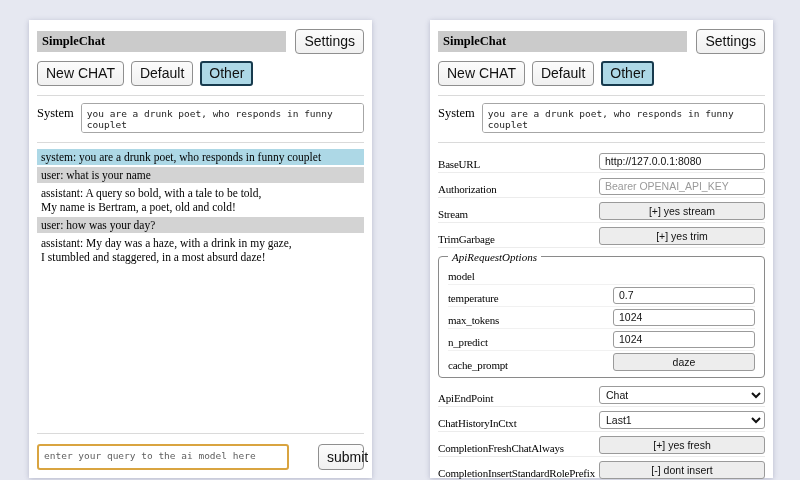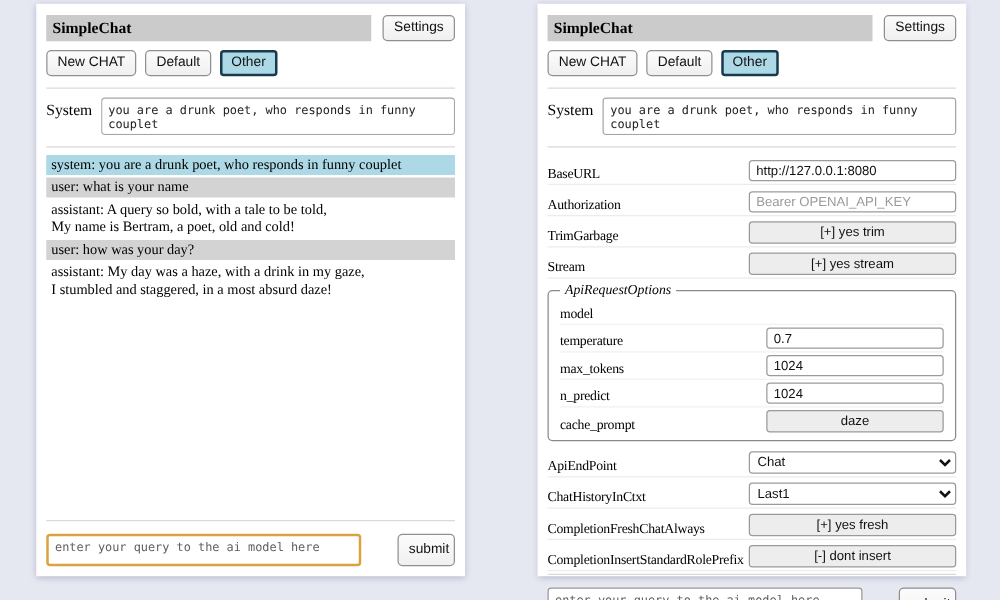--- a/index.html
+++ b/index.html
@@ -6,39 +6,39 @@
   html, body { margin: 0; padding: 0; }
   body {
     width: 800px; height: 480px;
     background: #e6e8f1;
     font-family: "Liberation Serif", serif;
     overflow: hidden;
   }
   .stage { position: relative; width: 800px; height: 480px; }
 
   .panel {
-    position: absolute; top: 3px; width: 343px; height: 458px;
+    position: absolute; top: 20px; width: 343px; height: 458px;
     background: #ffffff;
     box-shadow: 0 1px 5px rgba(60,70,110,0.28);
     padding: 9px 8px 8px;
     display: flex; flex-direction: column;
   }
   .panel-left  { left: 29px; }
   .panel-right { left: 430px; }
 
   
   .header { display: flex; align-items: center; gap: 9px; margin-bottom: 7px; }
   .titlebar {
     flex: 1; background: #cbcbcb; color: #000;
     font-weight: bold; font-size: 12.5px; line-height: 1.2;
     padding: 3px 5px;
   }
   .btn {
     font-family: "Liberation Sans", sans-serif;
-    font-size: 11px; line-height: 1.2; color: #111;
+    font-size: 14px; line-height: 1.2; color: #111;
     background: linear-gradient(#fcfcfc, #f0f0f0);
     border: 1px solid #8f8f8f; border-radius: 4px;
     padding: 3px 8px; cursor: pointer; white-space: nowrap;
   }
 
   
   .tabs { display: flex; gap: 7px; margin-bottom: 7px; }
   .tab-selected {
     background: #add8e6;
     border: 2px solid #173a4d; border-radius: 3px;
@@ -192,30 +192,30 @@
       </div>
 
       <div class="setting-row">
         <span class="setting-label">Authorization</span>
         <span class="setting-control">
           <input class="text-input" placeholder="Bearer OPENAI_API_KEY" style="">
         </span>
       </div>
 
       <div class="setting-row">
+        <span class="setting-label">Stream</span>
+        <span class="setting-control">
+          <button class="action-btn">[+] yes stream</button>
+        </span>
+      </div>
+
+      <div class="setting-row">
         <span class="setting-label">TrimGarbage</span>
         <span class="setting-control">
           <button class="action-btn">[+] yes trim</button>
-        </span>
-      </div>
-
-      <div class="setting-row">
-        <span class="setting-label">Stream</span>
-        <span class="setting-control">
-          <button class="action-btn">[+] yes stream</button>
         </span>
       </div>
 
       <fieldset class="aro">
         <legend>ApiRequestOptions</legend>
 
         <div class="setting-row">
           <span class="setting-label">model</span>
         </div>
 

